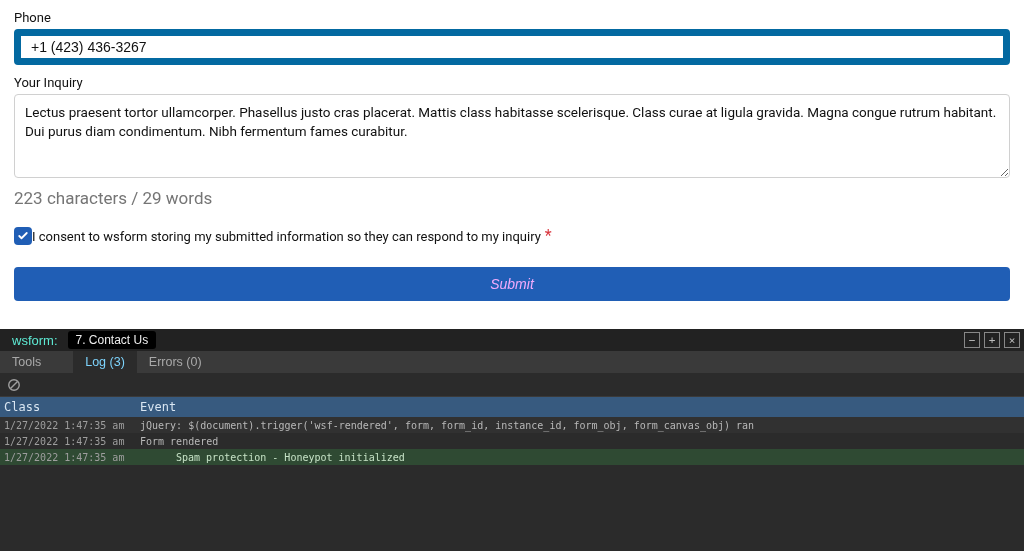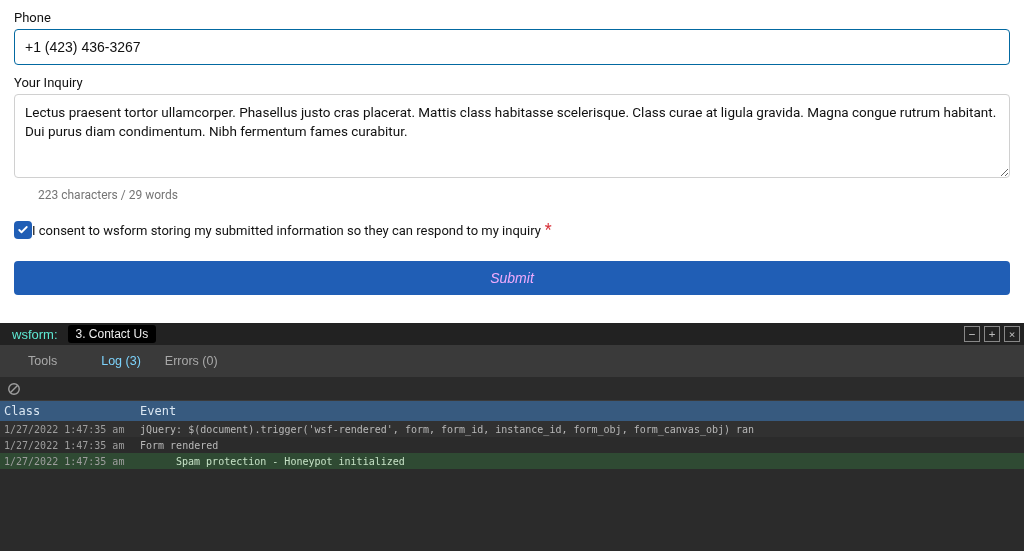--- a/index.html
+++ b/index.html
@@ -8,37 +8,37 @@
 
   
   .form-area { padding: 0 14px; flex: 0 0 auto; }
   .field-label { font-size: 13px; color: #111; margin-top: 10px; margin-bottom: 4px; font-weight: 400; }
   .text-input {
     width: 100%;
     height: 36px;
     padding: 6px 10px;
     font-size: 14px;
     color: #111;
-    border: 1px solid #0369a1;
+    border: 7px solid #0369a1;
     border-radius: 4px;
     background: #fff;
   }
   .textarea {
     width: 100%;
     height: 84px;
     padding: 8px 10px;
     font-size: 13.5px;
     line-height: 1.4;
     color: #111;
     border: 1px solid #d0d0d0;
     border-radius: 4px;
     resize: both;
     font-family: inherit;
   }
-  .char-count { font-size: 12px; color: #757575; margin-top: 6px; margin-left: 24px; }
+  .char-count { font-size: 17px; color: #757575; margin-top: 6px; }
 
   .consent-row { display: flex; align-items: flex-end; gap: 0; margin-top: 18px; }
   .checkbox {
     width: 18px; height: 18px;
     border-radius: 4px;
     background: #205eb5;
     display: flex; align-items: center; justify-content: center;
     cursor: pointer;
   }
   .checkbox svg { width: 12px; height: 12px; }
@@ -104,21 +104,21 @@
     cursor: pointer;
     font-size: 11px;
     line-height: 1;
   }
 
   .debug-tabs {
     height: 22px;
     background: #3a3a3a;
     display: flex;
     align-items: stretch;
-    padding: 16px;
+    padding: 0;
   }
   .debug-tab {
     padding: 0 12px;
     display: flex; align-items: center;
     color: #a9a9a9;
     cursor: pointer;
     font-family: -apple-system, sans-serif;
     font-size: 12.5px;
   }
   .debug-tab.active {
@@ -196,21 +196,21 @@
   </button>
 
 </div>
 
 <div class="gap"></div>
 
 <div class="debug-panel">
 
   <div class="debug-titlebar">
     <span class="debug-brand">wsform:</span>
-    <span class="debug-chip">3. Contact Us</span>
+    <span class="debug-chip">7. Contact Us</span>
     <span class="titlebar-spacer"></span>
     <span class="titlebar-btn">−</span>
     <span class="titlebar-btn">+</span>
     <span class="titlebar-btn">×</span>
   </div>
 
   <div class="debug-tabs">
     <div class="debug-tab">Tools</div>
     <div class="debug-tab active">Log (3)</div>
     <div class="debug-tab">Errors (0)</div>

